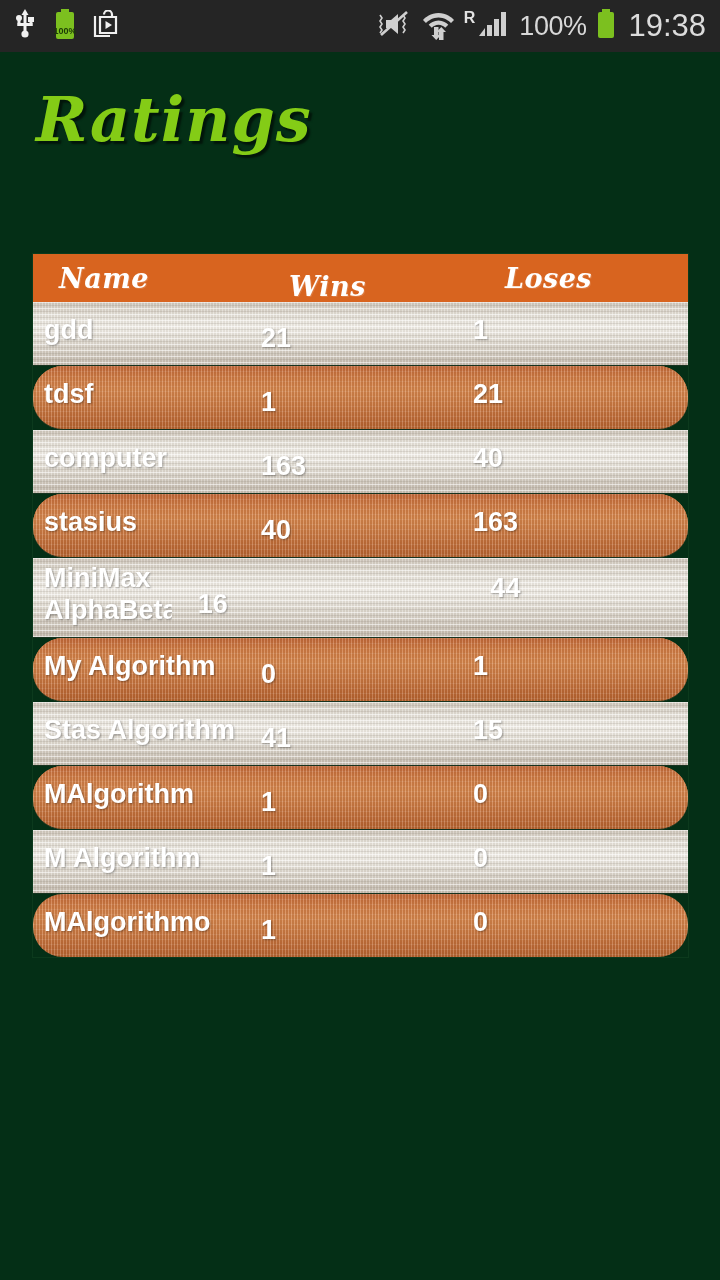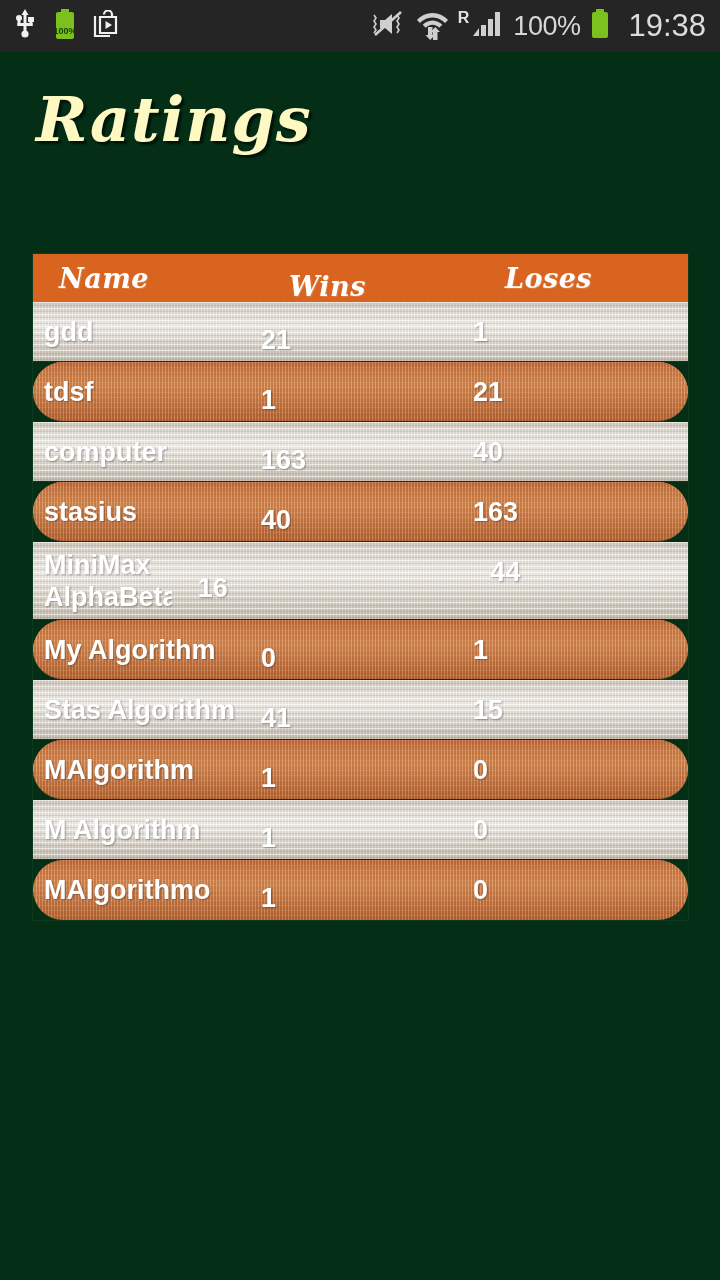--- a/index.html
+++ b/index.html
@@ -48,42 +48,41 @@
     letter-spacing: -0.5px;
     font-family: "Liberation Sans", sans-serif;
   }
   .sb-time {
     color: #dcdcdc;
     font-size: 31px;
     letter-spacing: 0px;
     padding-left: 2px;
     padding-right: 4px;
     font-family: "Liberation Sans", sans-serif;
-    margin-left: 6px;
   }
   .sb-roam {
     color: #e2e2e2;
     font-size: 16px;
     font-weight: bold;
     position: relative;
     top: -8px;
     margin-right: -6px;
   }
 
   
   #title {
     position: absolute;
     left: 36px;
     top: 84px;
     font-family: "DejaVu Serif", serif;
     font-weight: bold;
     font-style: italic;
     font-size: 62px;
     line-height: 72px;
-    color: #fef9c3;
+    color: #84cc16;
     letter-spacing: 1px;
     text-shadow: 3px 3px 2px rgba(0,0,0,0.55);
     white-space: nowrap;
   }
 
   
   #table {
     position: absolute;
     left: 32px;
     top: 253px;
@@ -190,21 +189,21 @@
   .col-loses { width: 215px; padding-left: 0px; }
 
   .header-row .col-name  { padding-left: 26px; }
   .header-row .col-wins  { padding-left: 28px; }
   .header-row .col-loses { padding-left: 32px; }
 
   .data-row { min-height: 60px; }
   .data-row .cell { font-weight: bold; line-height: 32px; }
   .data-row.tall { min-height: 78px; gap: 26px; }
 
-  .cellpad { padding-top: 4px; padding-bottom: 4px; }
+  .cellpad { padding-top: 4px; padding-bottom: 11px; }
 </style>
 </head>
 <body>
 
 <div id="screen">
 
   <div id="statusbar">
     <div class="sb-left">
 
       <span class="sb-icon">

